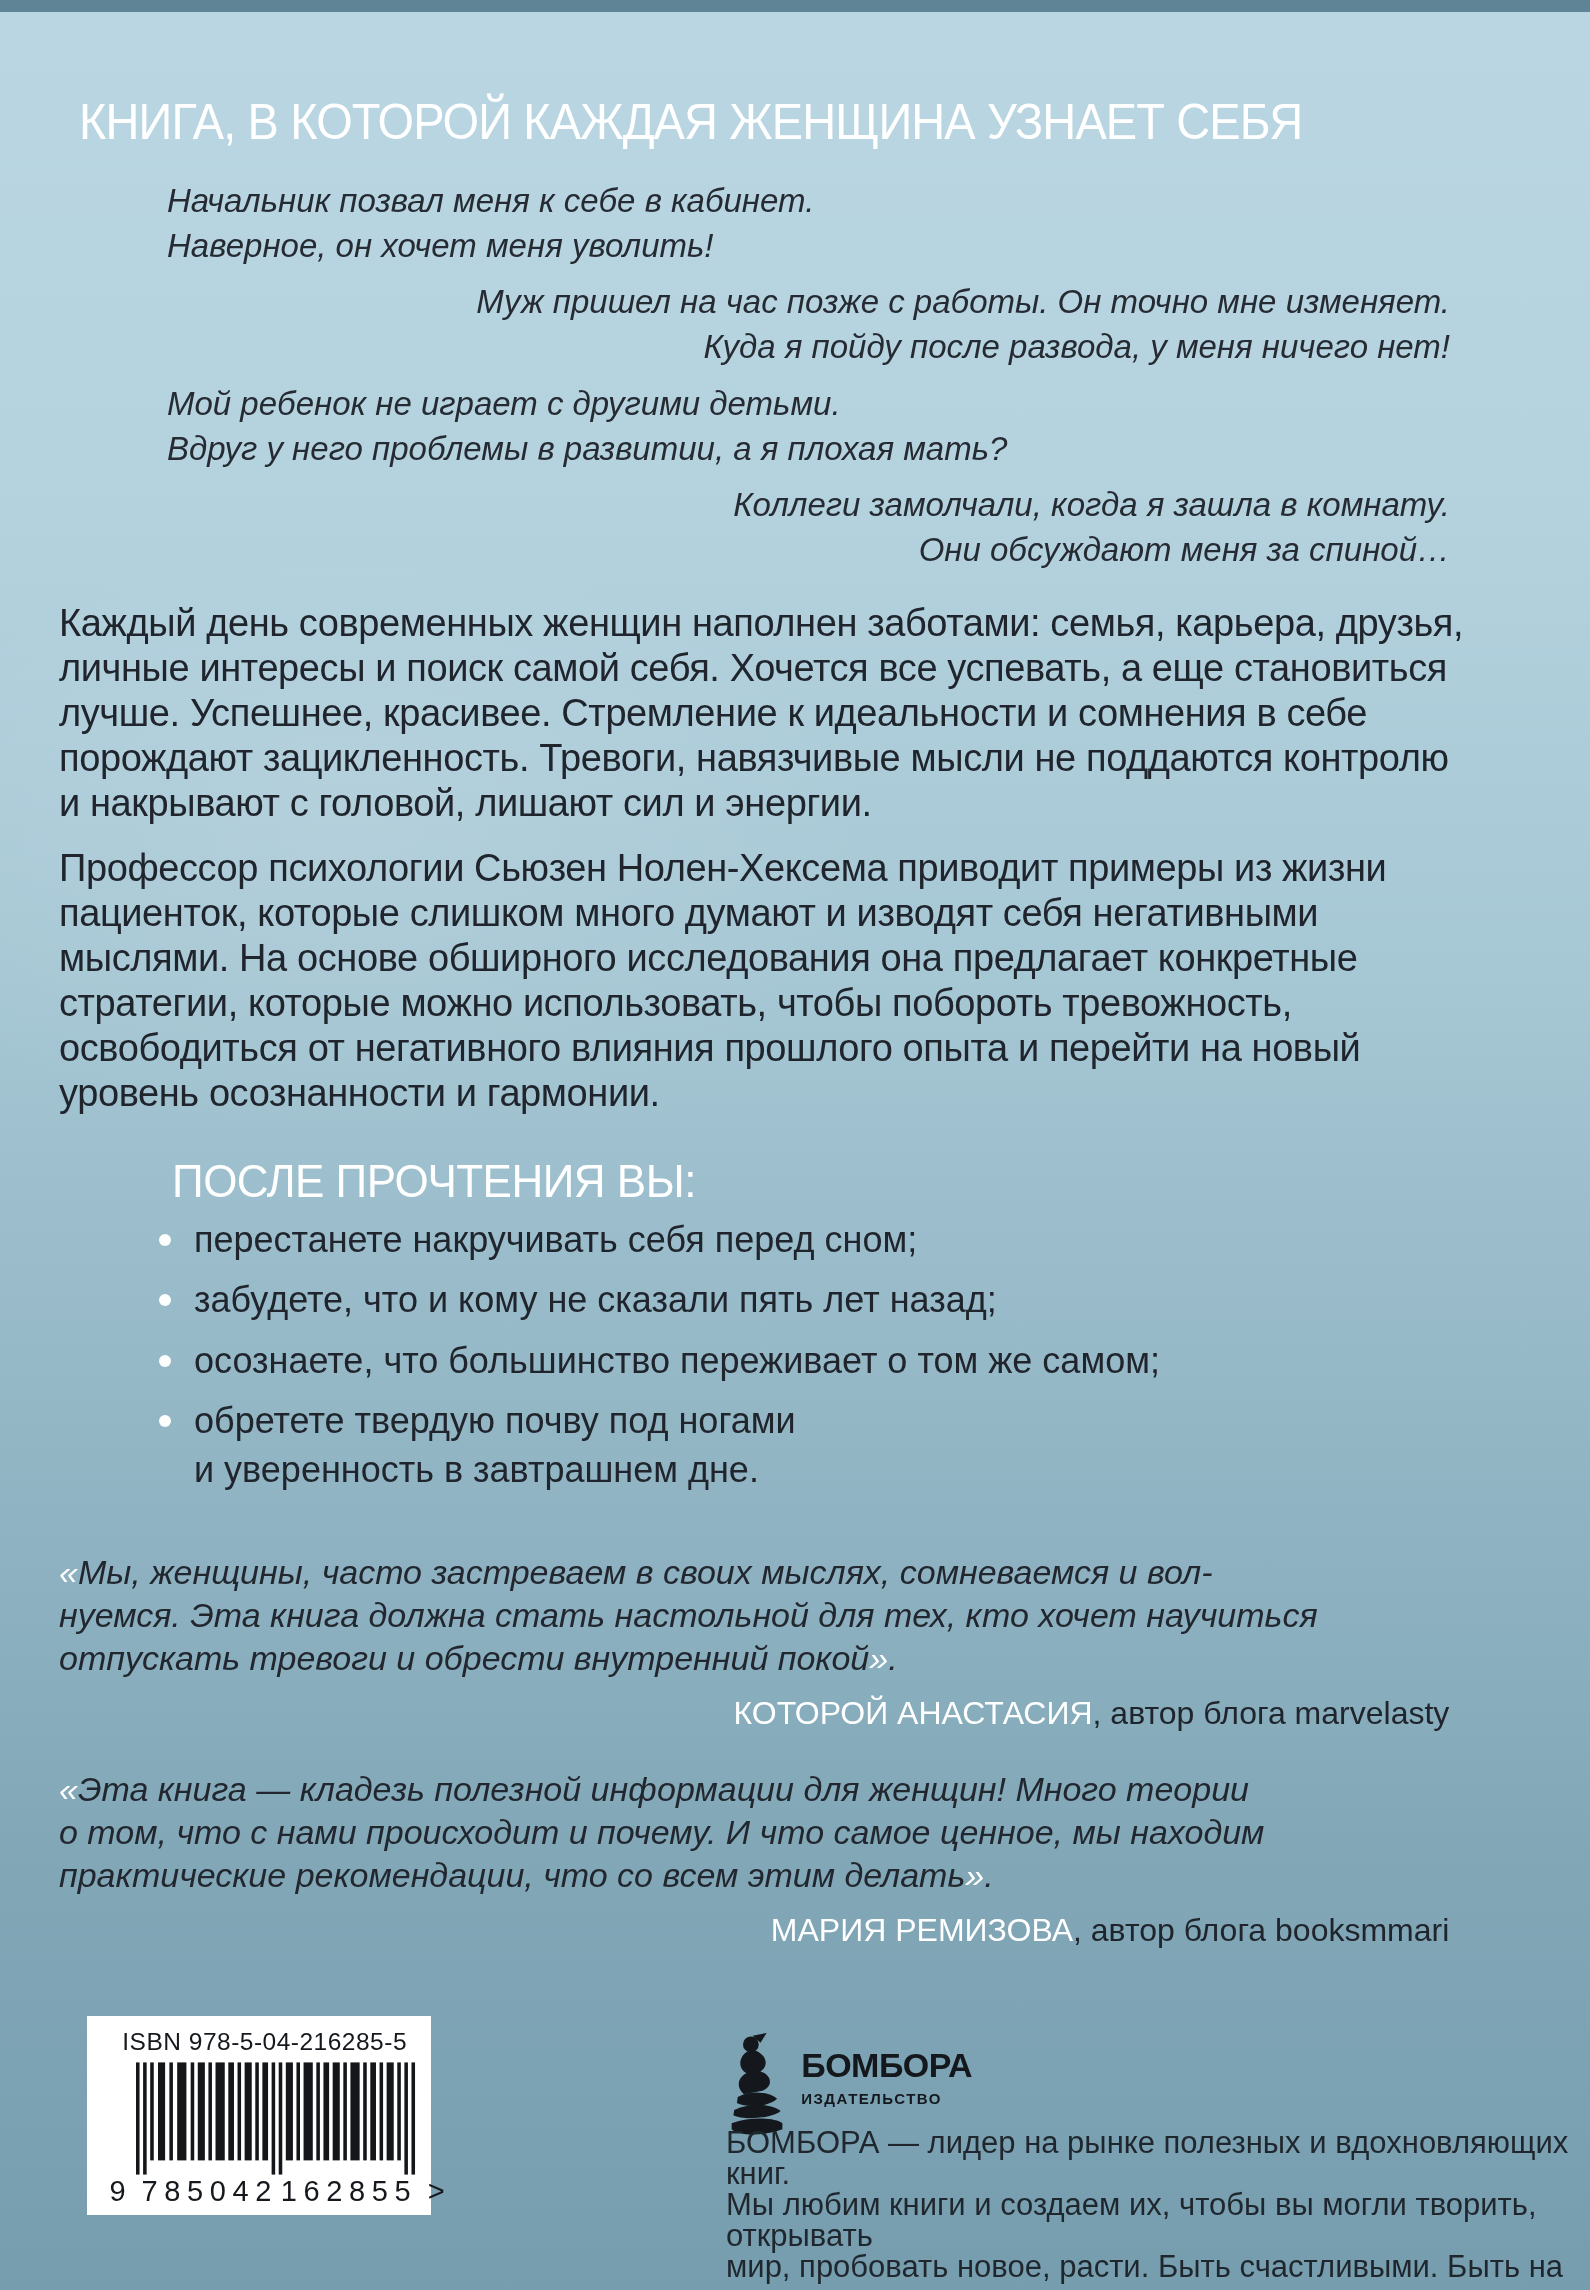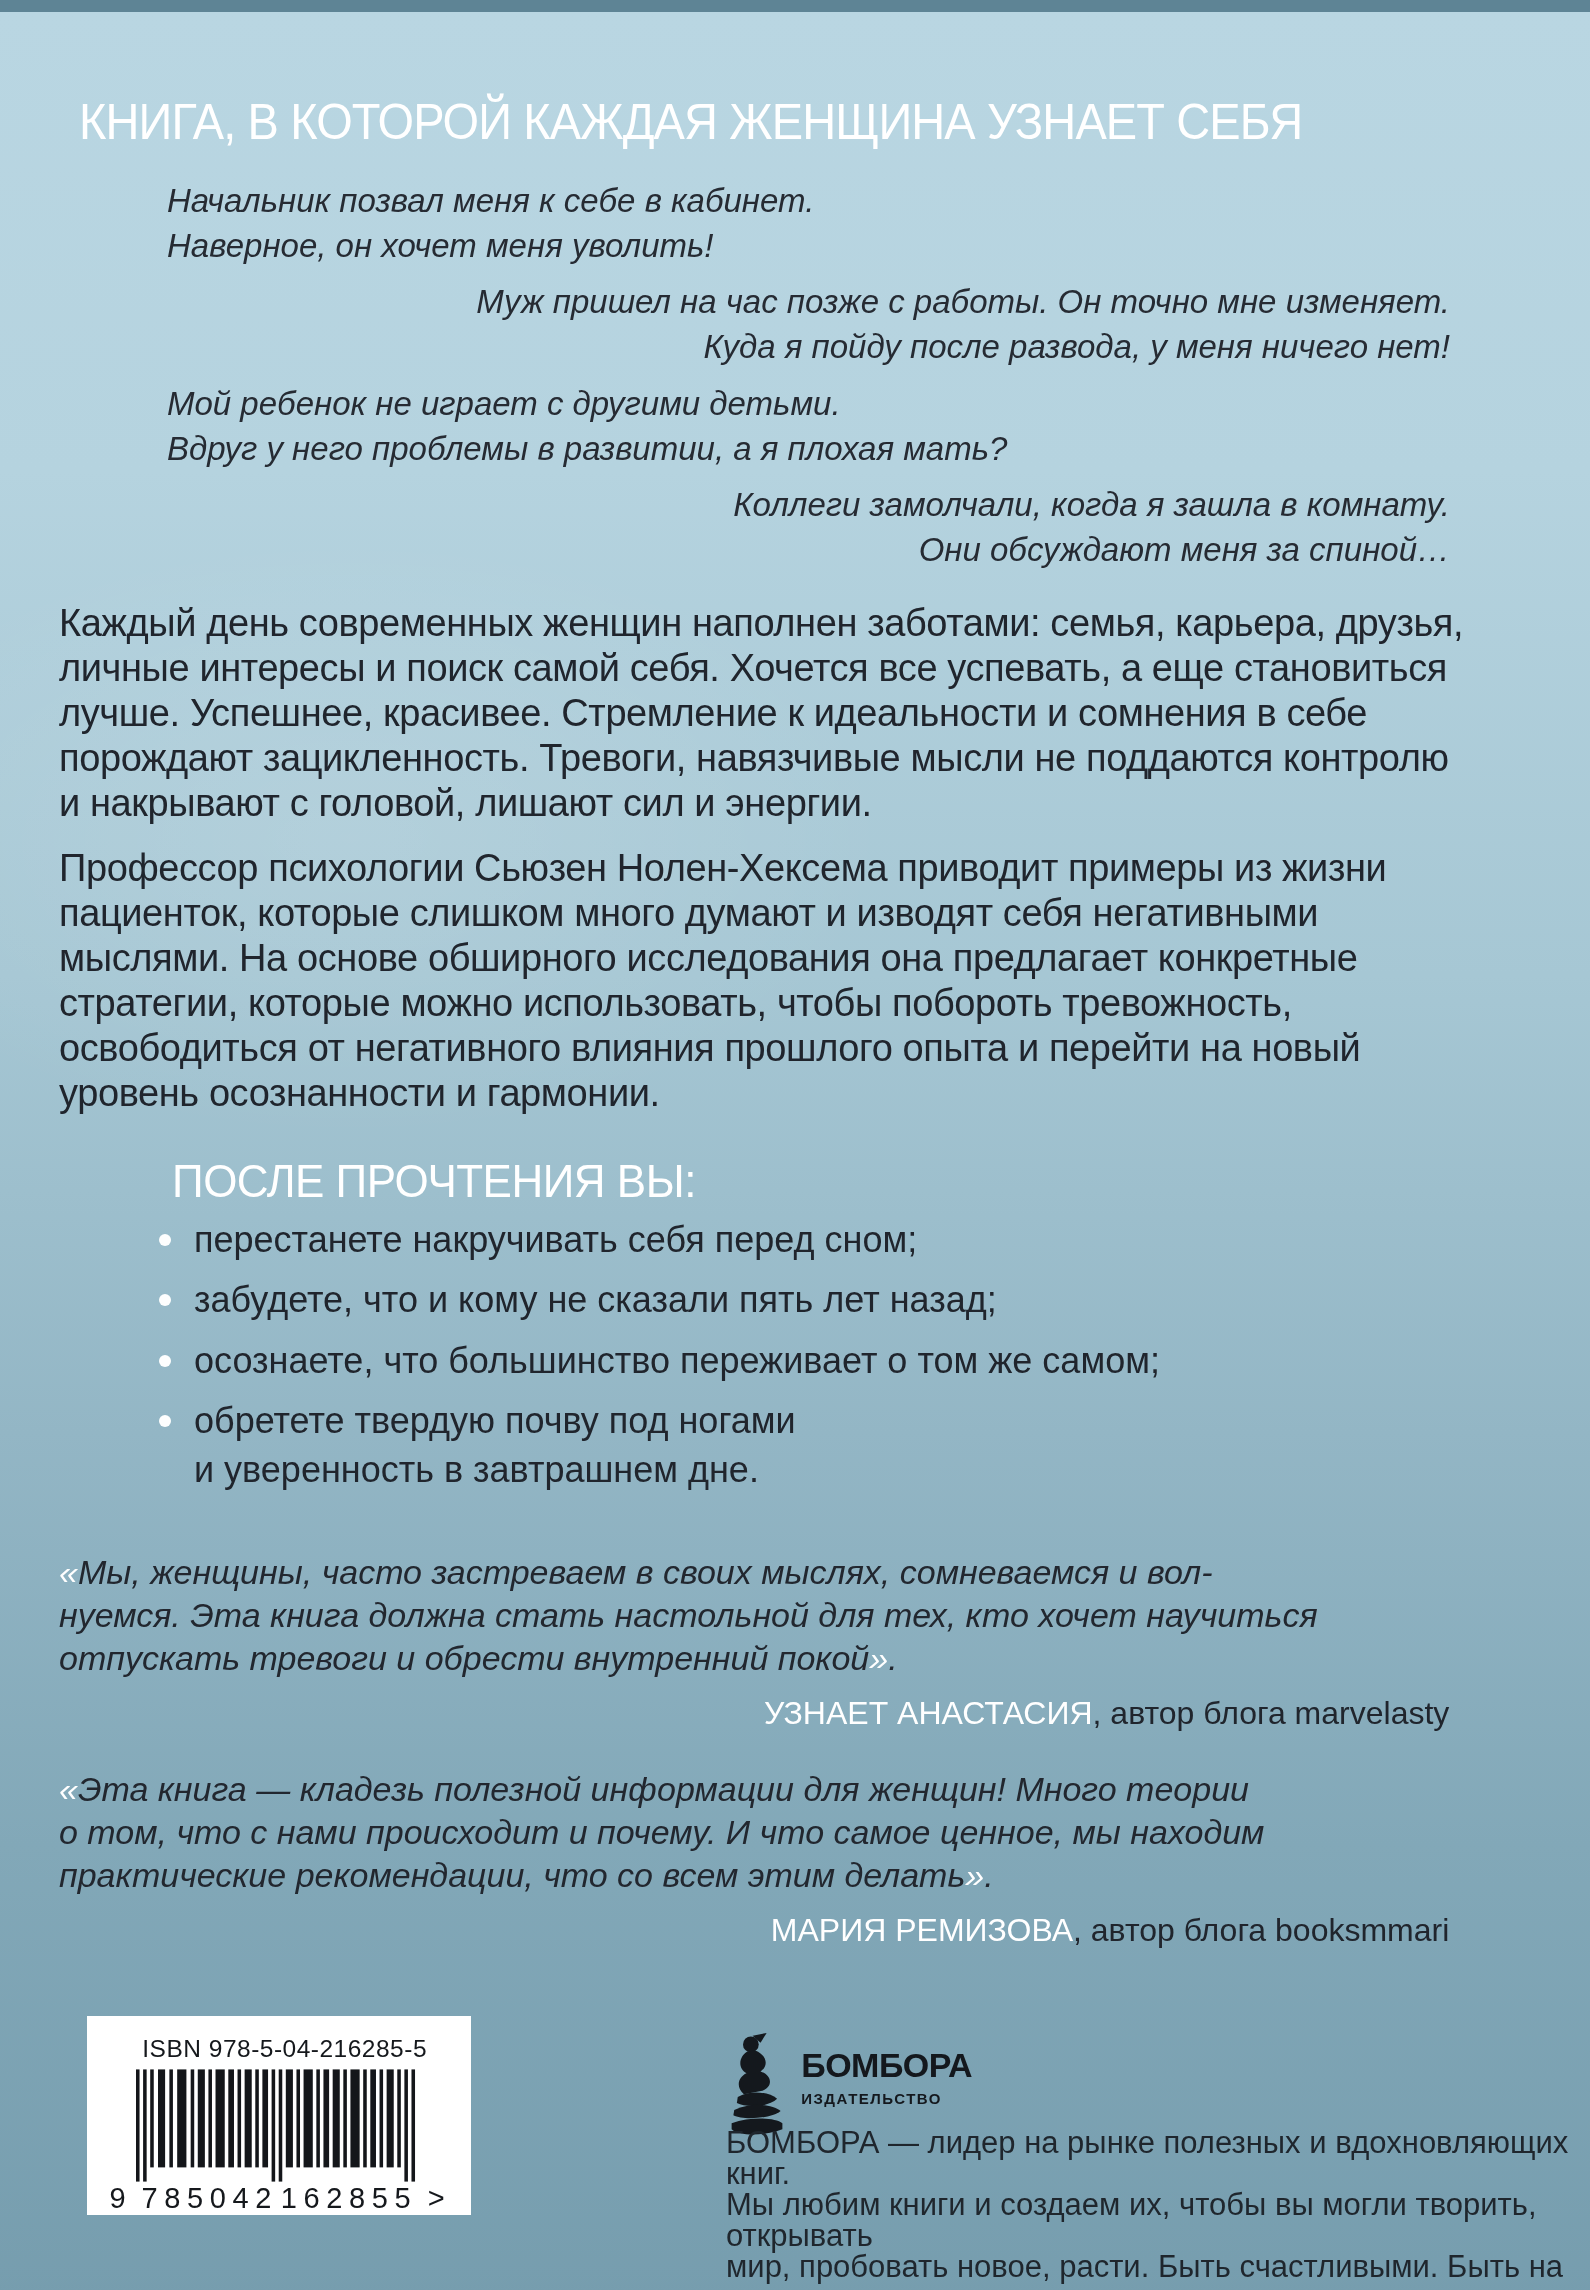--- a/index.html
+++ b/index.html
@@ -44,22 +44,22 @@
   .dot { position:absolute; left:0; top:19px; width:12.2px; height:12.2px;
     border-radius:50%; background:#fdfefe; }
   .testimonials { position:absolute; left:59px; top:1539px; width:1412px;
     font-style:italic; font-size:34px; color:#22272f; }
   .t-line { line-height:43px; }
   .qmark { color:#ffffff; }
   .attr { margin-top:13px; text-align:right; padding-right:21.7px;
     font-style:normal; font-size:32px; line-height:41px; color:#20252d; }
   .attr-name { color:#ffffff; }
   .testimonial + .testimonial { margin-top:34px; }
-  .barcode-box { position:absolute; left:87px; top:2004px; width:384px; height:199px;
-    background:#ffffff; padding-top:19px; }
+  .barcode-box { position:absolute; left:87px; top:2004px; width:344px; height:199px;
+    background:#ffffff; padding-top:12px; }
   .isbn { text-align:center; padding-left:11.3px; font-size:24.5px; letter-spacing:0.5px; color:#15181c; }
   .bars { display:block; margin:5.6px 0 0 49px; }
   .digits { display:flex; margin-left:22.6px; width:335px; font-size:29px; color:#15181c; align-items:baseline; }
   .digits .d0 { width:32px; }
   .digits .d1, .digits .d2 { flex:1; letter-spacing:6.6px; }
   .digits .arrow { width:24.5px; text-align:right; letter-spacing:0; }
   .publisher { position:absolute; left:725px; top:2021px; display:flex; gap:12.2px; }
   .logo { display:block; }
   .pub-text { margin-top:13px; }
   .pub-name { font-size:34px; font-weight:700; letter-spacing:-0.5px; color:#14181d; }
@@ -123,21 +123,21 @@
   <section class="testimonials">
     <div class="testimonial">
       <div class="t-line">
         <span class="qmark">«</span><span>Мы, женщины, часто застреваем в своих мыслях, сомневаемся и вол-</span>
       </div>
       <div class="t-line">нуемся. Эта книга должна стать настольной для тех, кто хочет научиться</div>
       <div class="t-line">
         <span>отпускать тревоги и обрести внутренний покой</span><span class="qmark">»</span><span>.</span>
       </div>
       <div class="attr">
-        <span class="attr-name">УЗНАЕТ АНАСТАСИЯ</span><span class="attr-rest">, автор блога marvelasty</span>
+        <span class="attr-name">КОТОРОЙ АНАСТАСИЯ</span><span class="attr-rest">, автор блога marvelasty</span>
       </div>
     </div>
     <div class="testimonial">
       <div class="t-line">
         <span class="qmark">«</span><span>Эта книга — кладезь полезной информации для женщин! Много теории</span>
       </div>
       <div class="t-line">о том, что с нами происходит и почему. И что самое ценное, мы находим</div>
       <div class="t-line">
         <span>практические рекомендации, что со всем этим делать</span><span class="qmark">»</span><span>.</span>
       </div>

